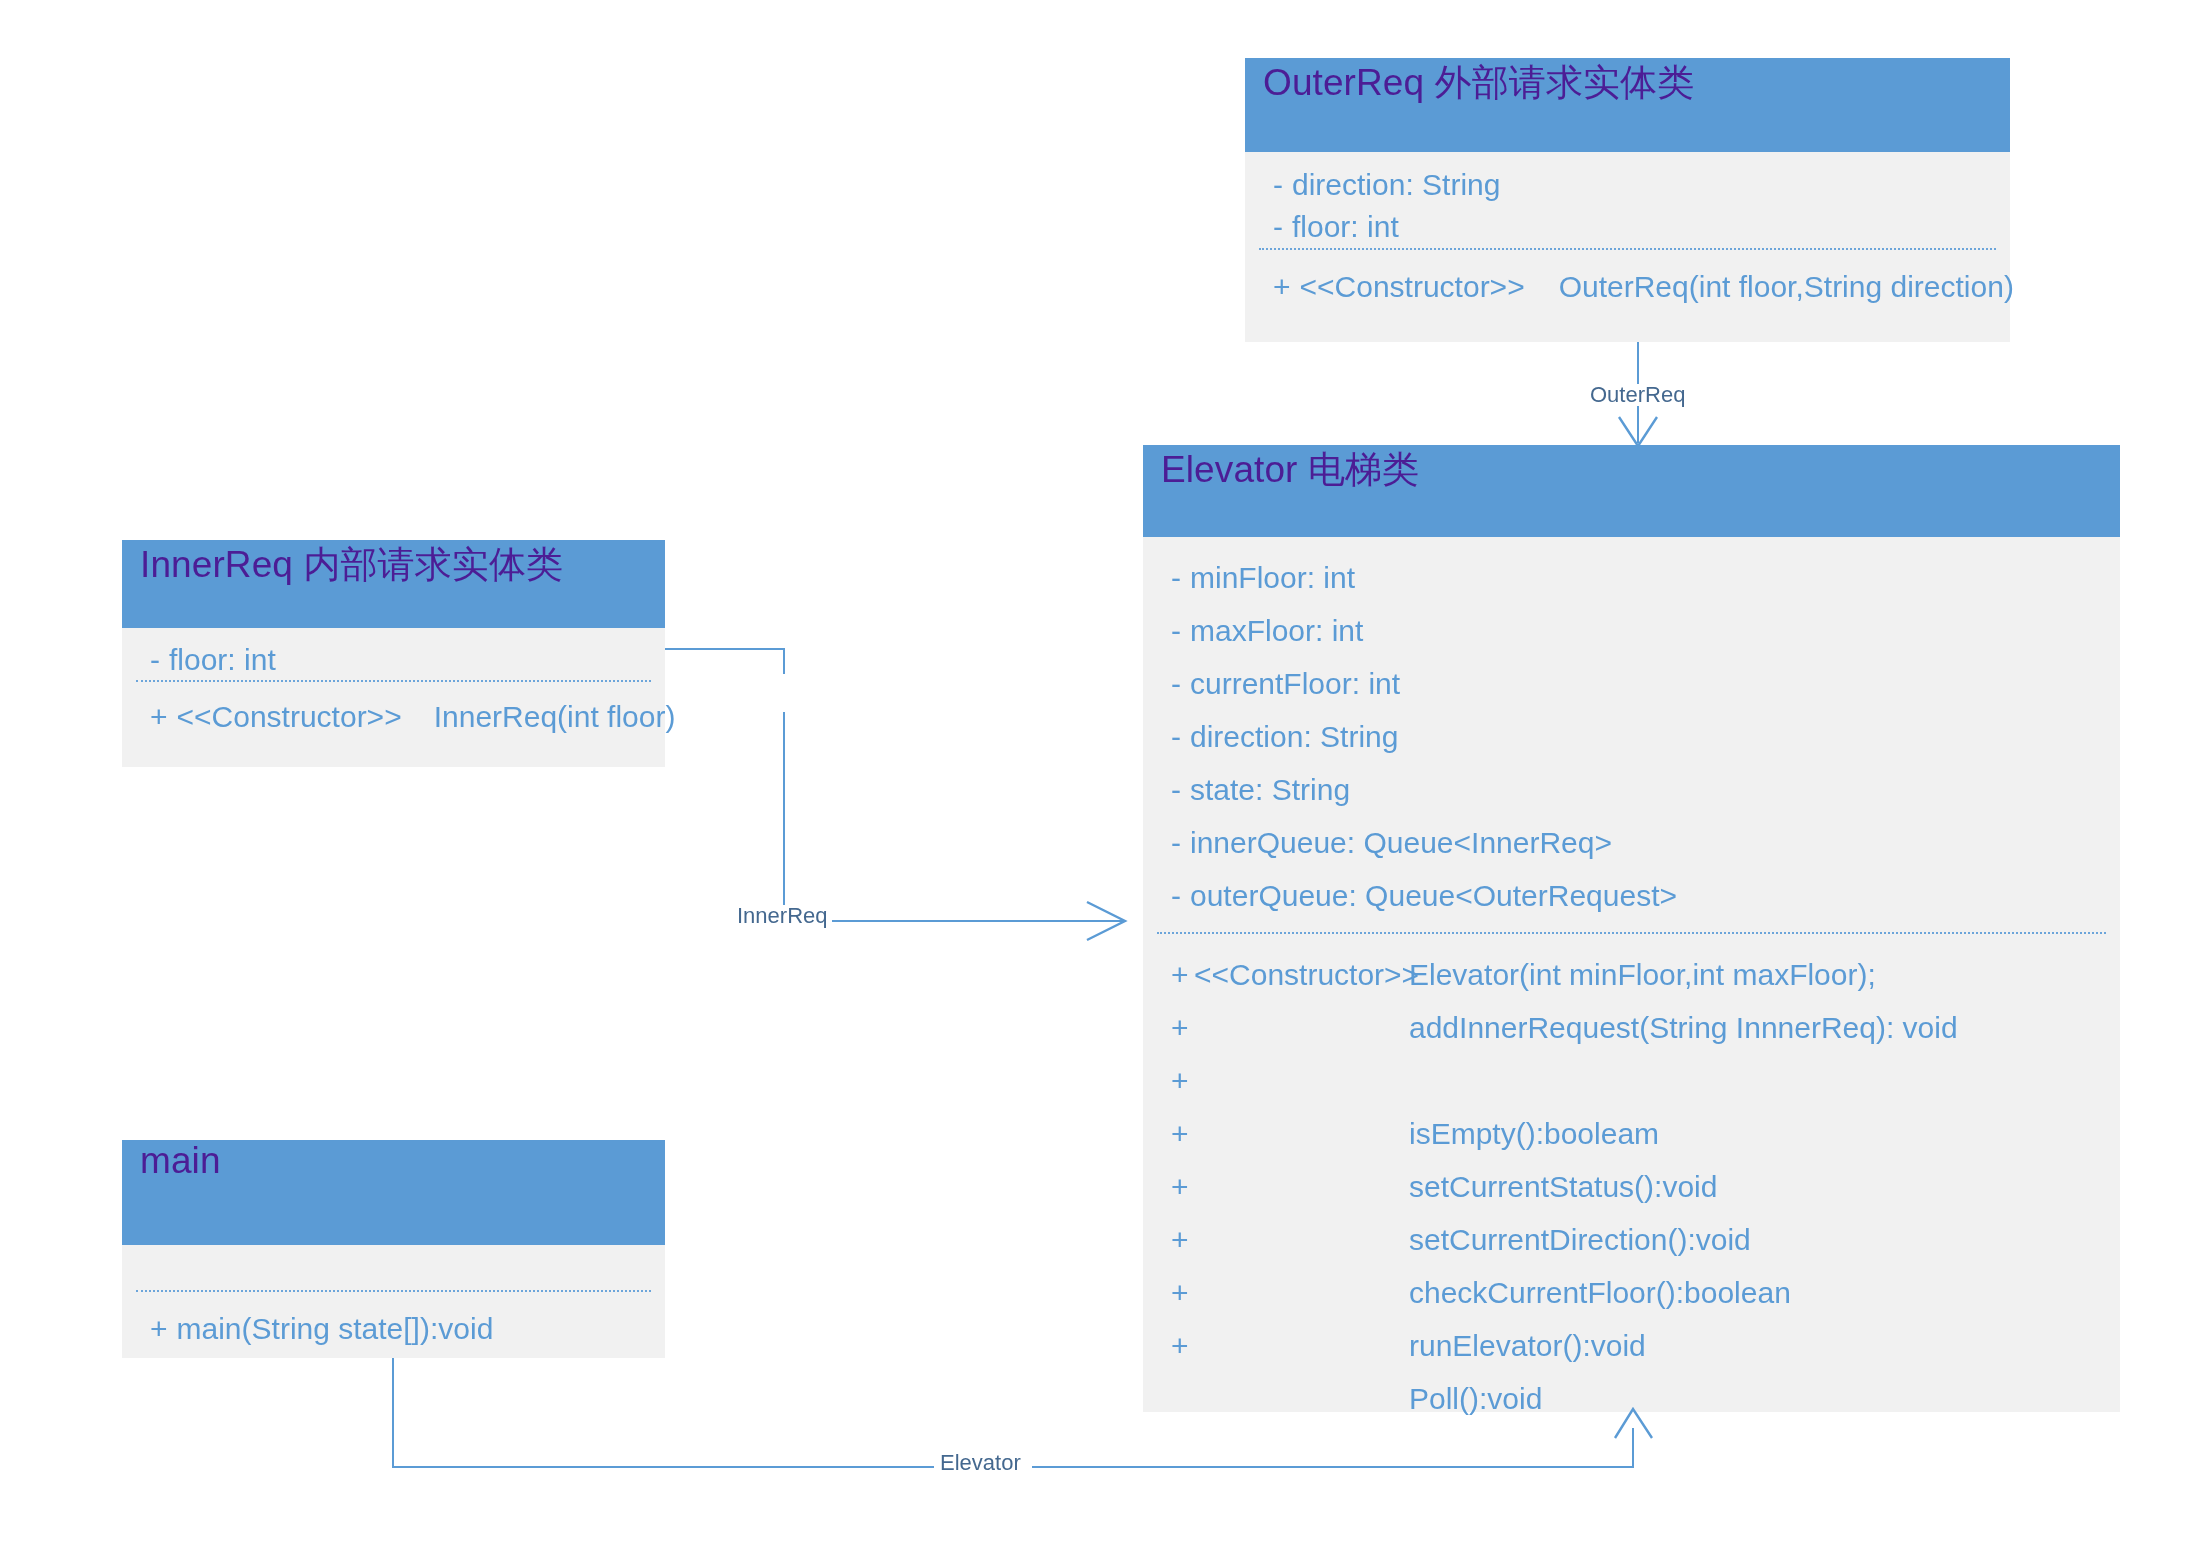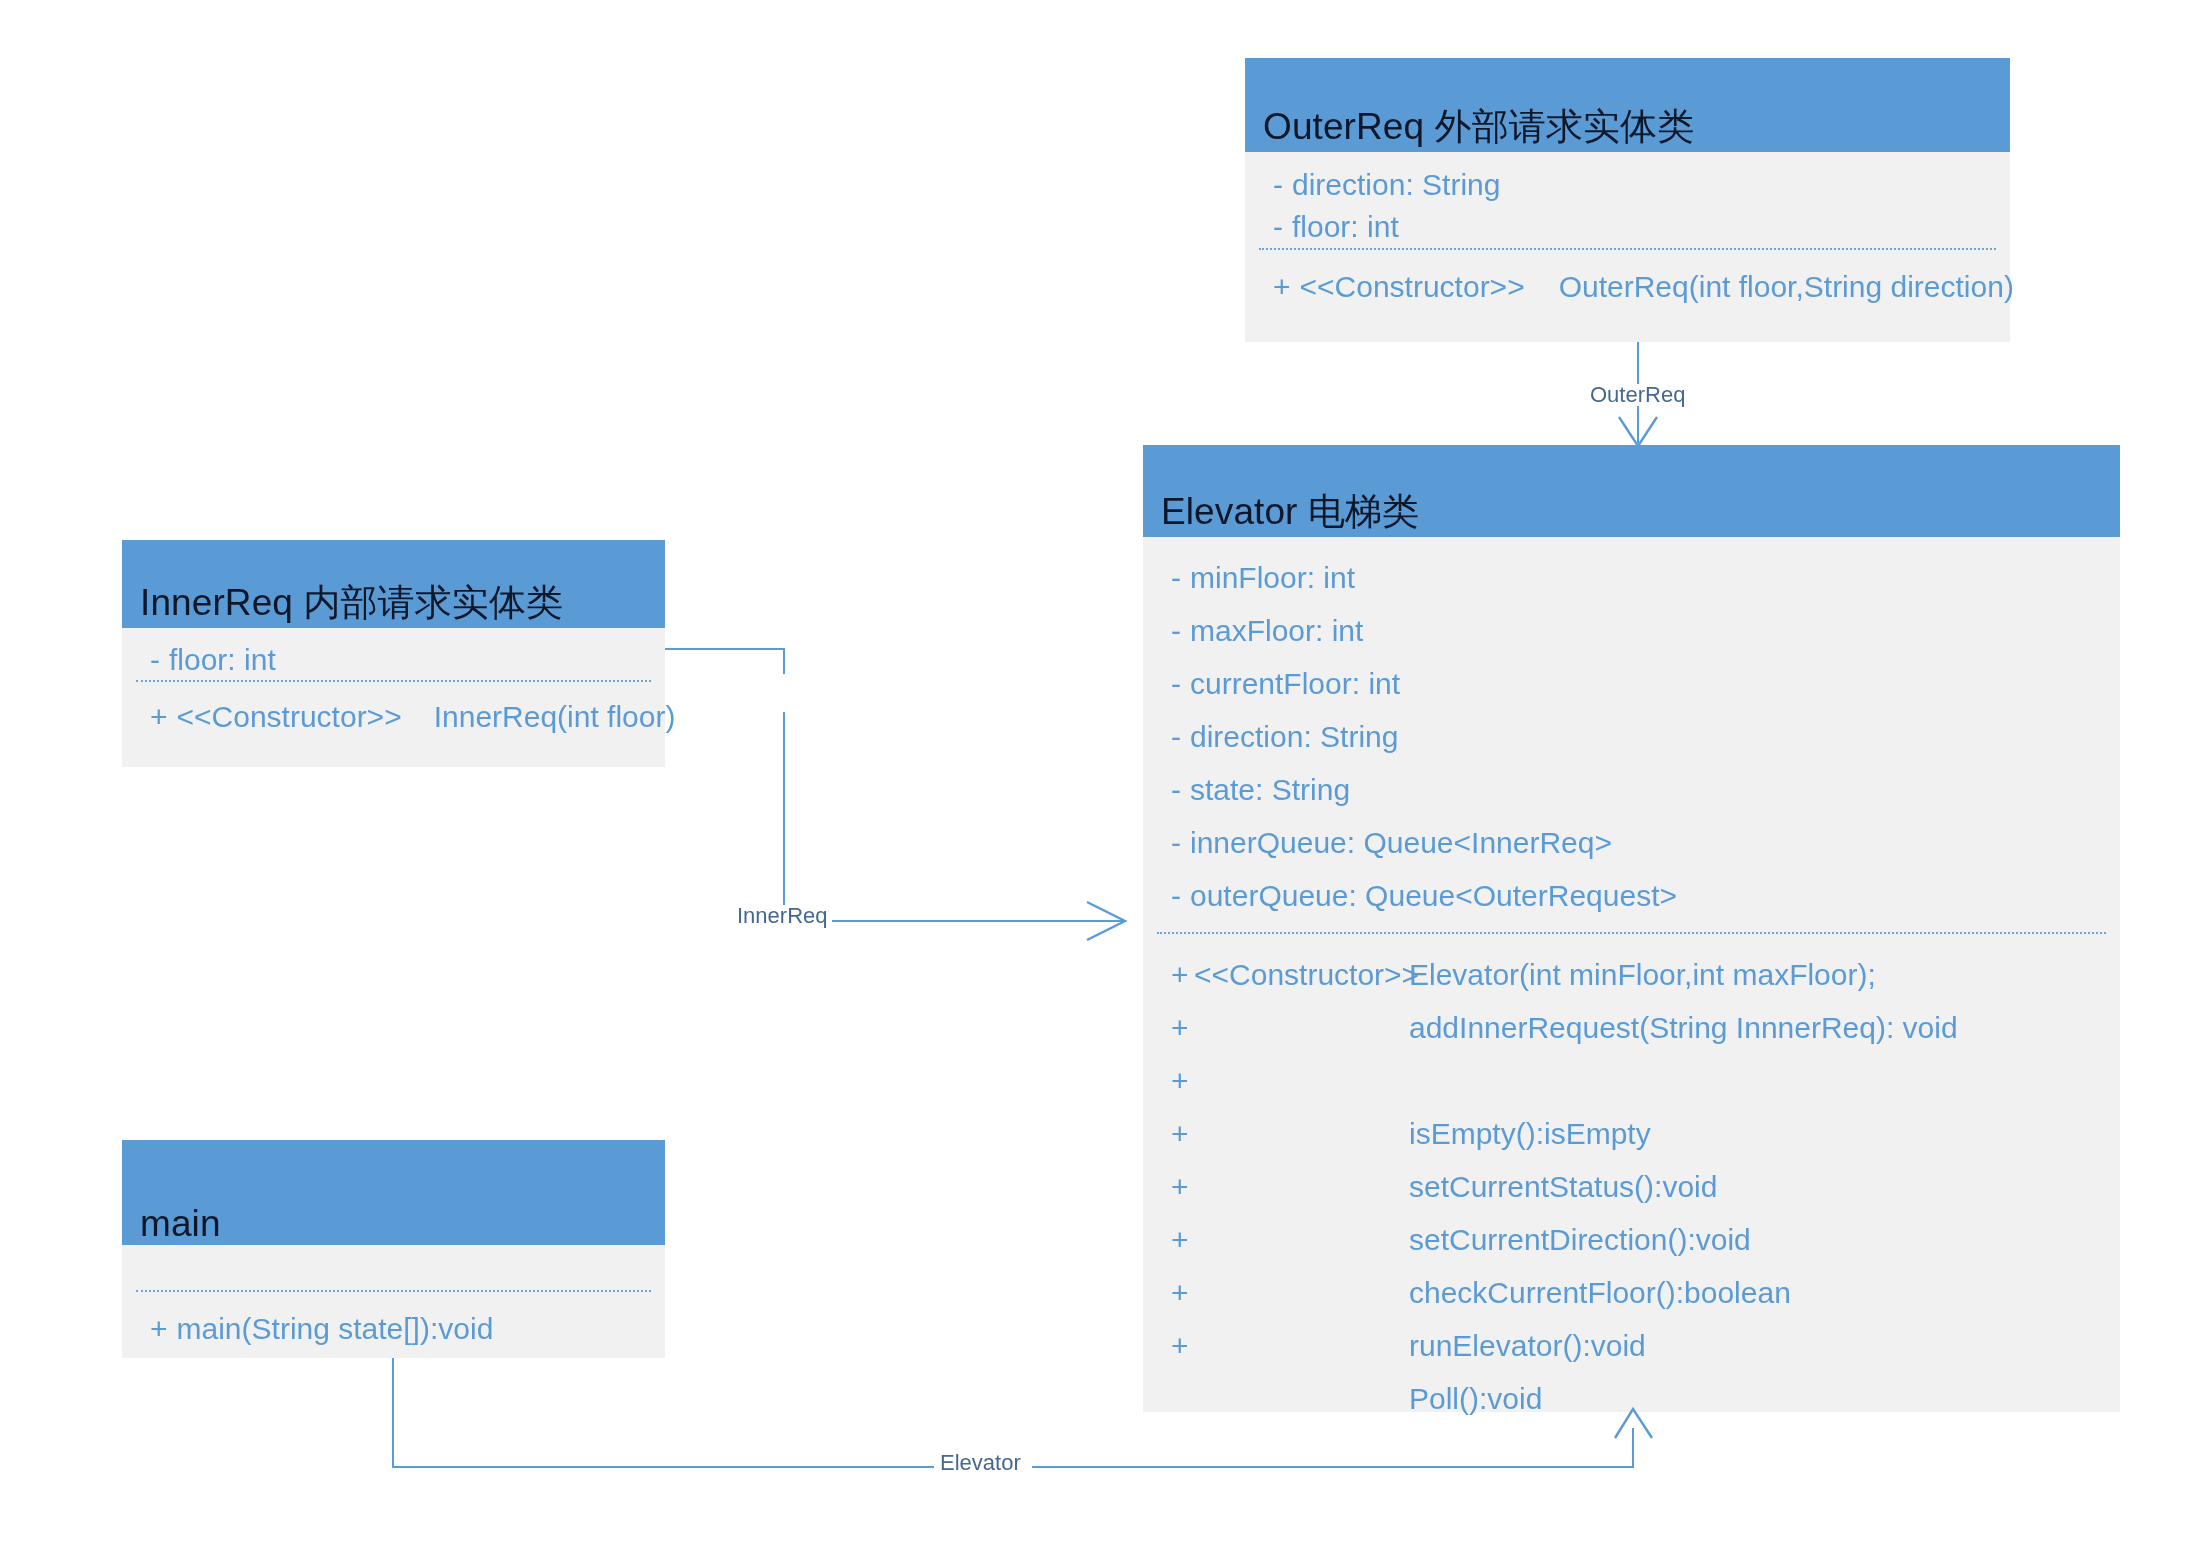--- a/index.html
+++ b/index.html
@@ -24,23 +24,23 @@
   }
 
   
   .uml-class {
     position: absolute;
     box-sizing: border-box;
     background: #f1f1f1;
   }
   .uml-header {
     background: #5b9bd5;
-    color: #0f172a;
+    color: #4c1d95;
     display: flex;
-    align-items: flex-end;
+    align-items: flex-start;
     padding-left: 18px;
     box-sizing: border-box;
     font-size: 37px;
     font-weight: 400;
     letter-spacing: 0.1px;
     white-space: nowrap;
   }
   .uml-compartment {
     box-sizing: border-box;
     padding: 0;
@@ -167,21 +167,21 @@
         <span style="margin-left:5px; width:215px;"></span>
         <span class="sig-name">addInnerRequest(String InnnerReq): void</span>
       </div>
       <div class="uml-row" style="height:53px;">
         <span class="sig-vis" style="width:18px;">+</span>
         <span style="margin-left:5px; width:215px;"></span>
       </div>
       <div class="uml-row" style="height:53px;">
         <span class="sig-vis" style="width:18px;">+</span>
         <span style="margin-left:5px; width:215px;"></span>
-        <span class="sig-name">isEmpty():isEmpty</span>
+        <span class="sig-name">isEmpty():booleam</span>
       </div>
       <div class="uml-row" style="height:53px;">
         <span class="sig-vis" style="width:18px;">+</span>
         <span style="margin-left:5px; width:215px;"></span>
         <span class="sig-name">setCurrentStatus():void</span>
       </div>
       <div class="uml-row" style="height:53px;">
         <span class="sig-vis" style="width:18px;">+</span>
         <span style="margin-left:5px; width:215px;"></span>
         <span class="sig-name">setCurrentDirection():void</span>

